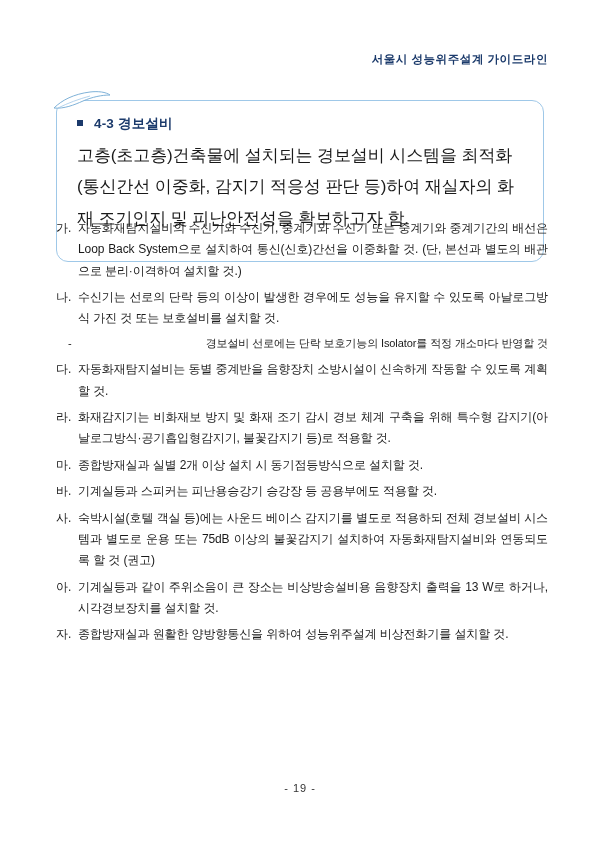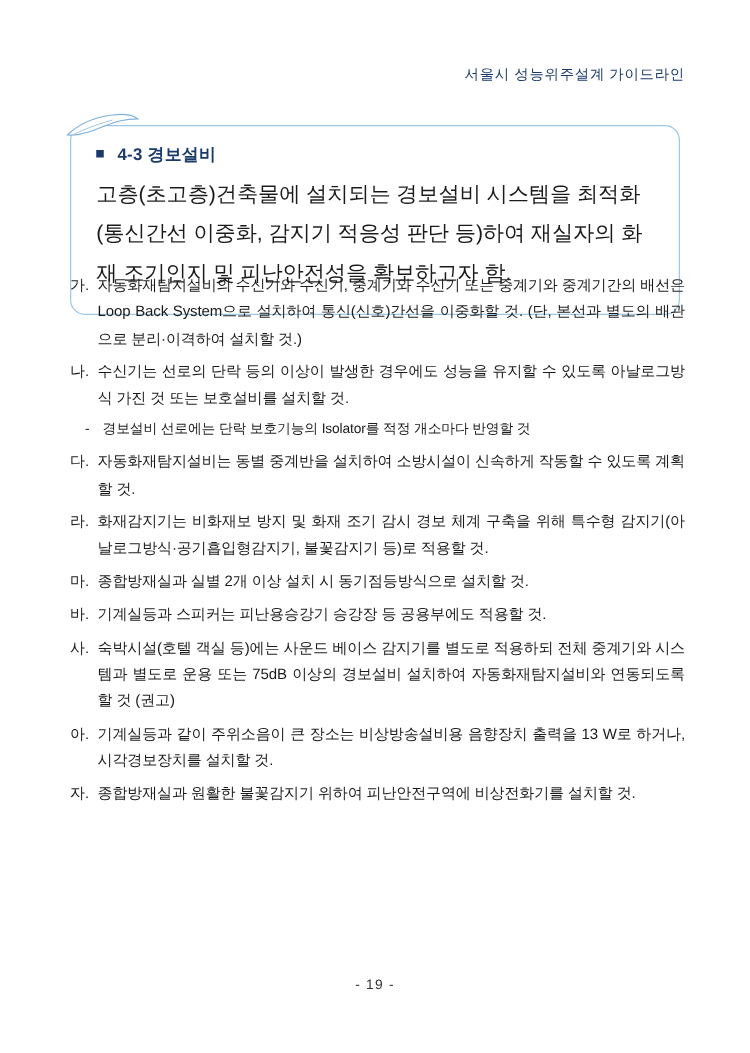--- a/index.html
+++ b/index.html
@@ -15,35 +15,35 @@
     box-sizing: border-box;
     font-family: "Liberation Sans", sans-serif;
     color: #1a1a1a;
     overflow: hidden;
   }
   .header {
     position: absolute;
     top: 52px;
     right: 52px;
     font-family: "Liberation Serif", serif;
-    font-weight: normal;
+    font-weight: bold;
     font-size: 11.5px;
     color: #1b3a6b;
     letter-spacing: 0.6px;
   }
   
   .callout {
     position: absolute;
     left: 56px;
     top: 100px;
     width: 488px;
     box-sizing: border-box;
     border: 1px solid #9fc8e8;
     border-radius: 12px;
-    padding: 14px 16px 17px 20px;
+    padding: 14px 16px 27px 20px;
     background: #ffffff;
   }
   .callout-title {
     font-size: 13.5px;
     font-weight: bold;
     color: #1b3a6b;
     margin: 0 0 7px 0;
     letter-spacing: 0.2px;
   }
   .callout-title .bullet {
@@ -100,21 +100,21 @@
     margin-top: -1px;
     margin-bottom: 6px;
   }
   .item.sub .marker {
     flex: 0 0 14px;
     font-size: 11px;
   }
   .item.sub .text {
     font-size: 11px;
     line-height: 1.7;
-    text-align: left;
+    text-align: right;
   }
   .footer {
     position: absolute;
     left: 0;
     right: 0;
     bottom: 48px;
     text-align: center;
     font-size: 11px;
     color: #333;
     letter-spacing: 1px;
@@ -153,50 +153,50 @@
       <div class="text">수신기는 선로의 단락 등의 이상이 발생한 경우에도 성능을 유지할 수 있도록 아날로그방식 가진 것 또는 보호설비를 설치할 것.</div>
     </div>
 
     <div class="item sub">
       <div class="marker">-</div>
       <div class="text">경보설비 선로에는 단락 보호기능의 Isolator를 적정 개소마다 반영할 것</div>
     </div>
 
     <div class="item">
       <div class="marker">다.</div>
-      <div class="text">자동화재탐지설비는 동별 중계반을 설치하여 소방시설이 신속하게 작동할 수 있도록 계획할 것.</div>
+      <div class="text">자동화재탐지설비는 동별 중계반을 음향장치 소방시설이 신속하게 작동할 수 있도록 계획할 것.</div>
     </div>
 
     <div class="item">
       <div class="marker">라.</div>
       <div class="text">화재감지기는 비화재보 방지 및 화재 조기 감시 경보 체계 구축을 위해 특수형 감지기(아날로그방식·공기흡입형감지기, 불꽃감지기 등)로 적용할 것.</div>
     </div>
 
     <div class="item">
       <div class="marker">마.</div>
       <div class="text">종합방재실과 실별 2개 이상 설치 시 동기점등방식으로 설치할 것.</div>
     </div>
 
     <div class="item">
       <div class="marker">바.</div>
       <div class="text">기계실등과 스피커는 피난용승강기 승강장 등 공용부에도 적용할 것.</div>
     </div>
 
     <div class="item">
       <div class="marker">사.</div>
-      <div class="text">숙박시설(호텔 객실 등)에는 사운드 베이스 감지기를 별도로 적용하되 전체 중계기와 시스템과 별도로 운용 또는 75dB 이상의 경보설비 설치하여 자동화재탐지설비와 연동되도록 할 것 (권고)</div>
+      <div class="text">숙박시설(호텔 객실 등)에는 사운드 베이스 감지기를 별도로 적용하되 전체 경보설비 시스템과 별도로 운용 또는 75dB 이상의 불꽃감지기 설치하여 자동화재탐지설비와 연동되도록 할 것 (권고)</div>
     </div>
 
     <div class="item">
       <div class="marker">아.</div>
       <div class="text">기계실등과 같이 주위소음이 큰 장소는 비상방송설비용 음향장치 출력을 13 W로 하거나, 시각경보장치를 설치할 것.</div>
     </div>
 
     <div class="item">
       <div class="marker">자.</div>
-      <div class="text">종합방재실과 원활한 불꽃감지기 위하여 피난안전구역에 비상전화기를 설치할 것.</div>
+      <div class="text">종합방재실과 원활한 양방향통신을 위하여 성능위주설계 비상전화기를 설치할 것.</div>
     </div>
 
   </div>
 
   <div class="footer">- 19 -</div>
 
 </div>
 
 </body></html>

